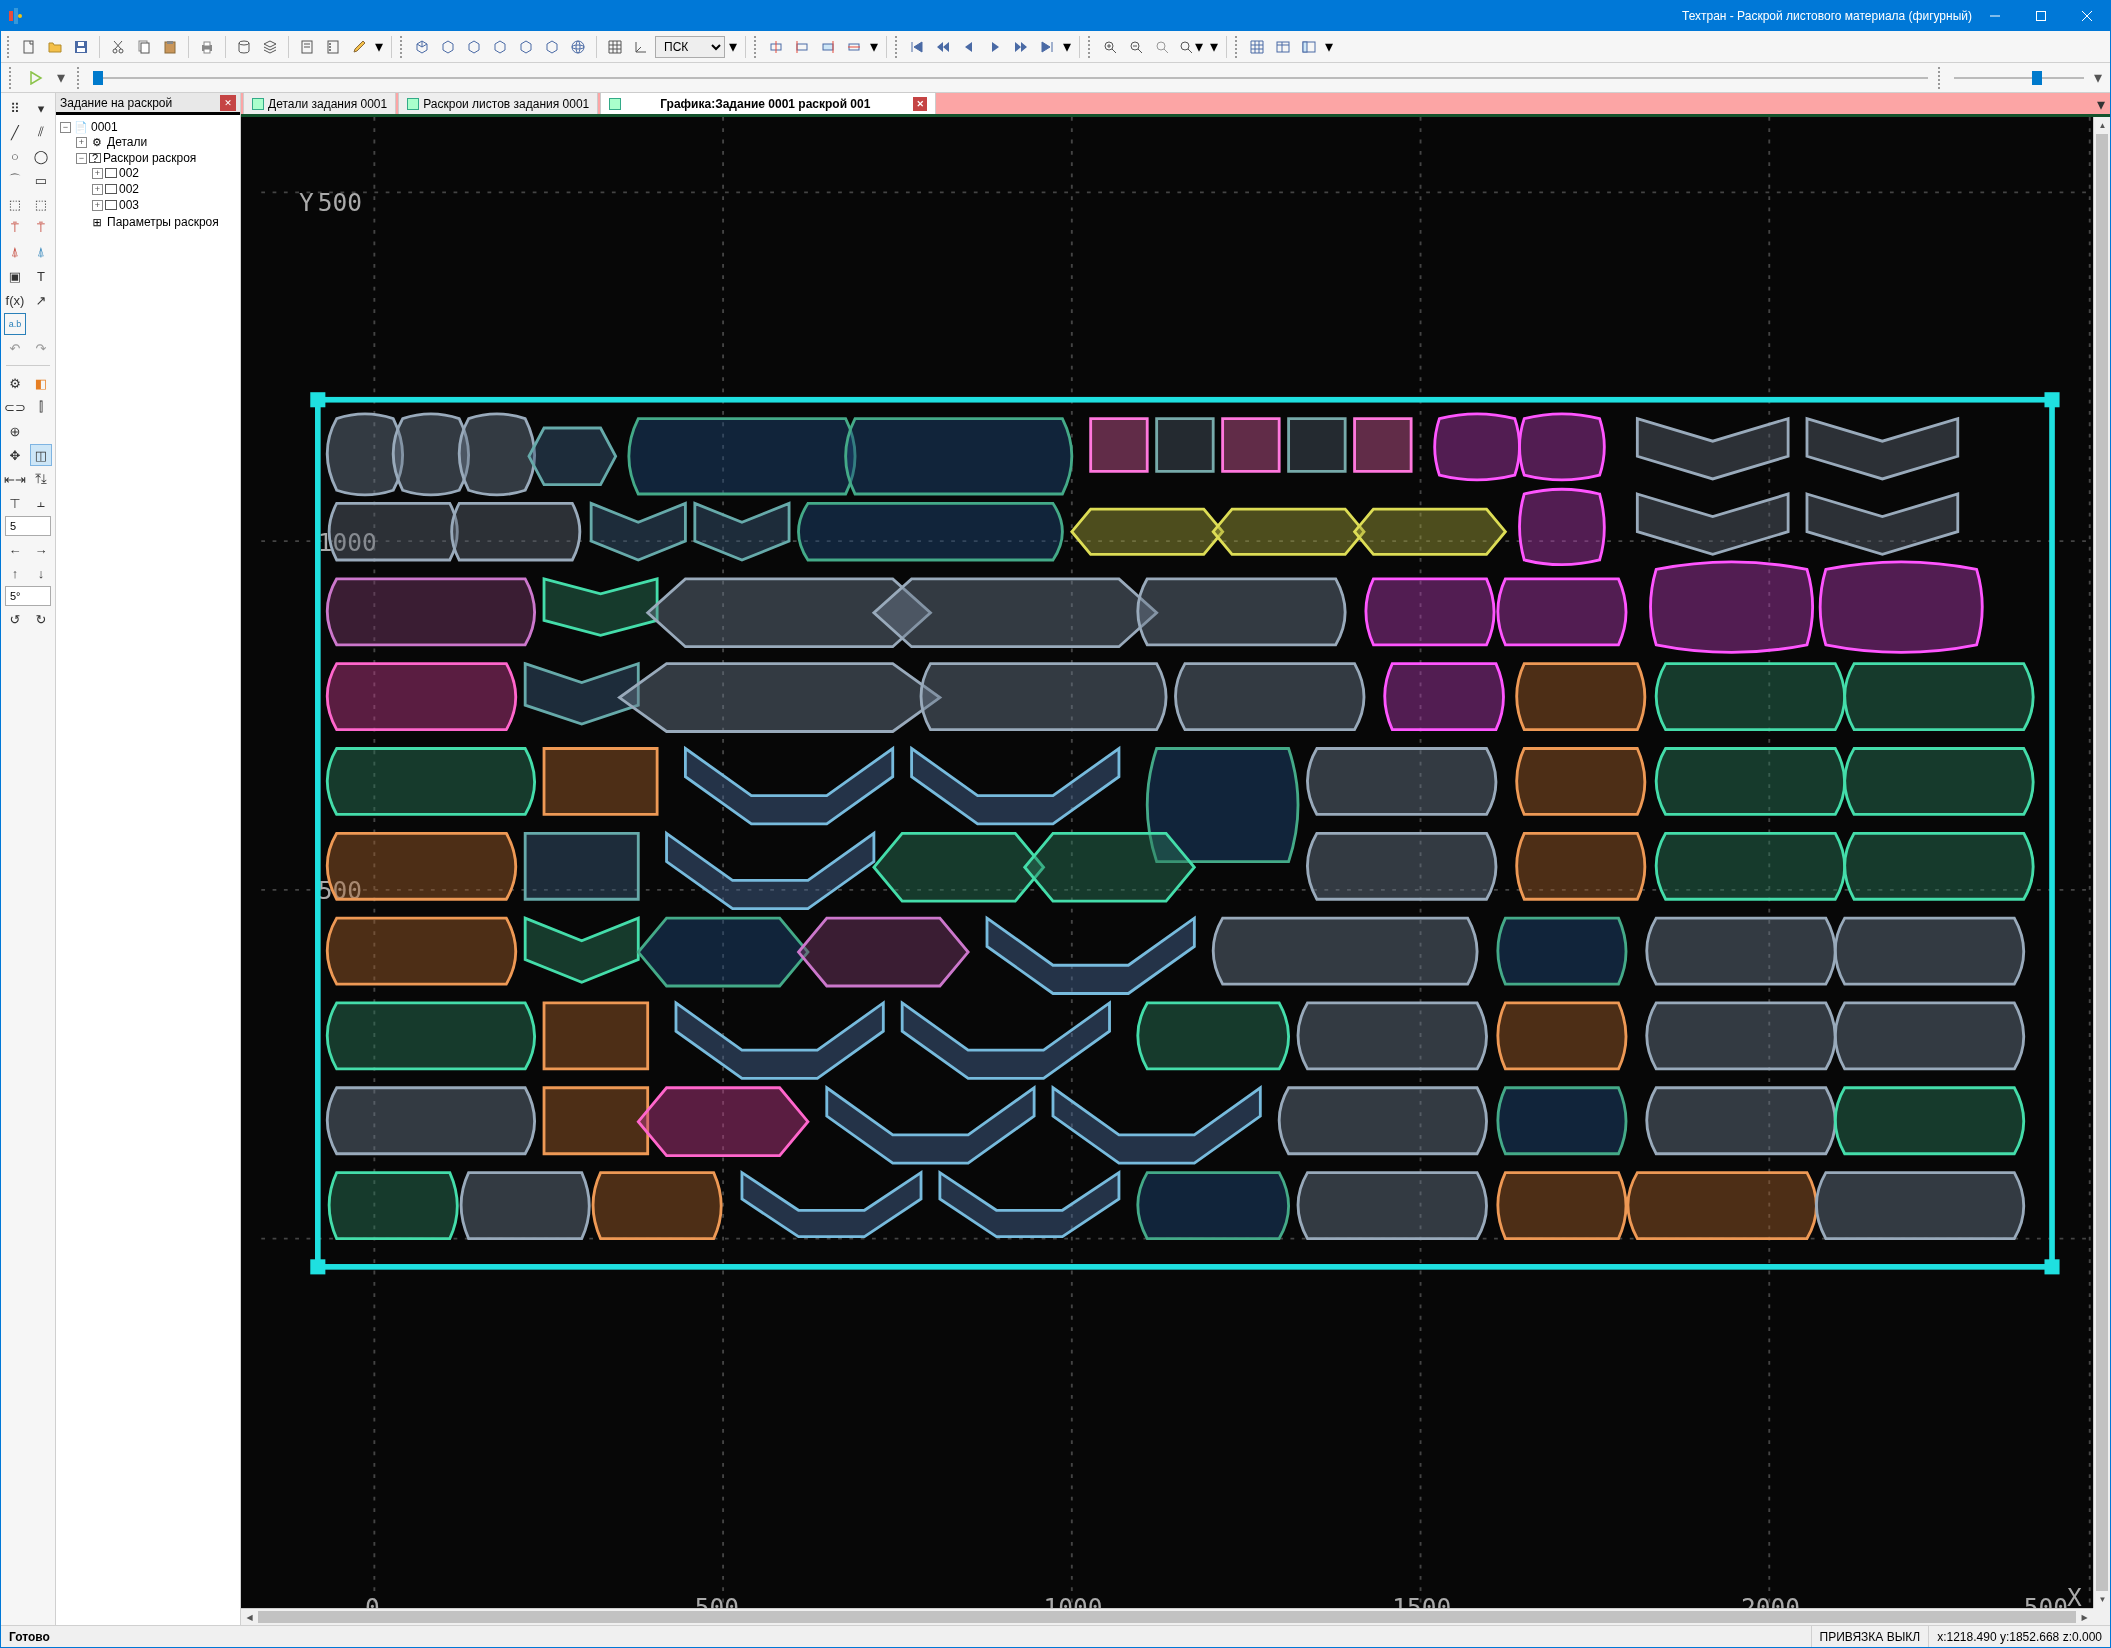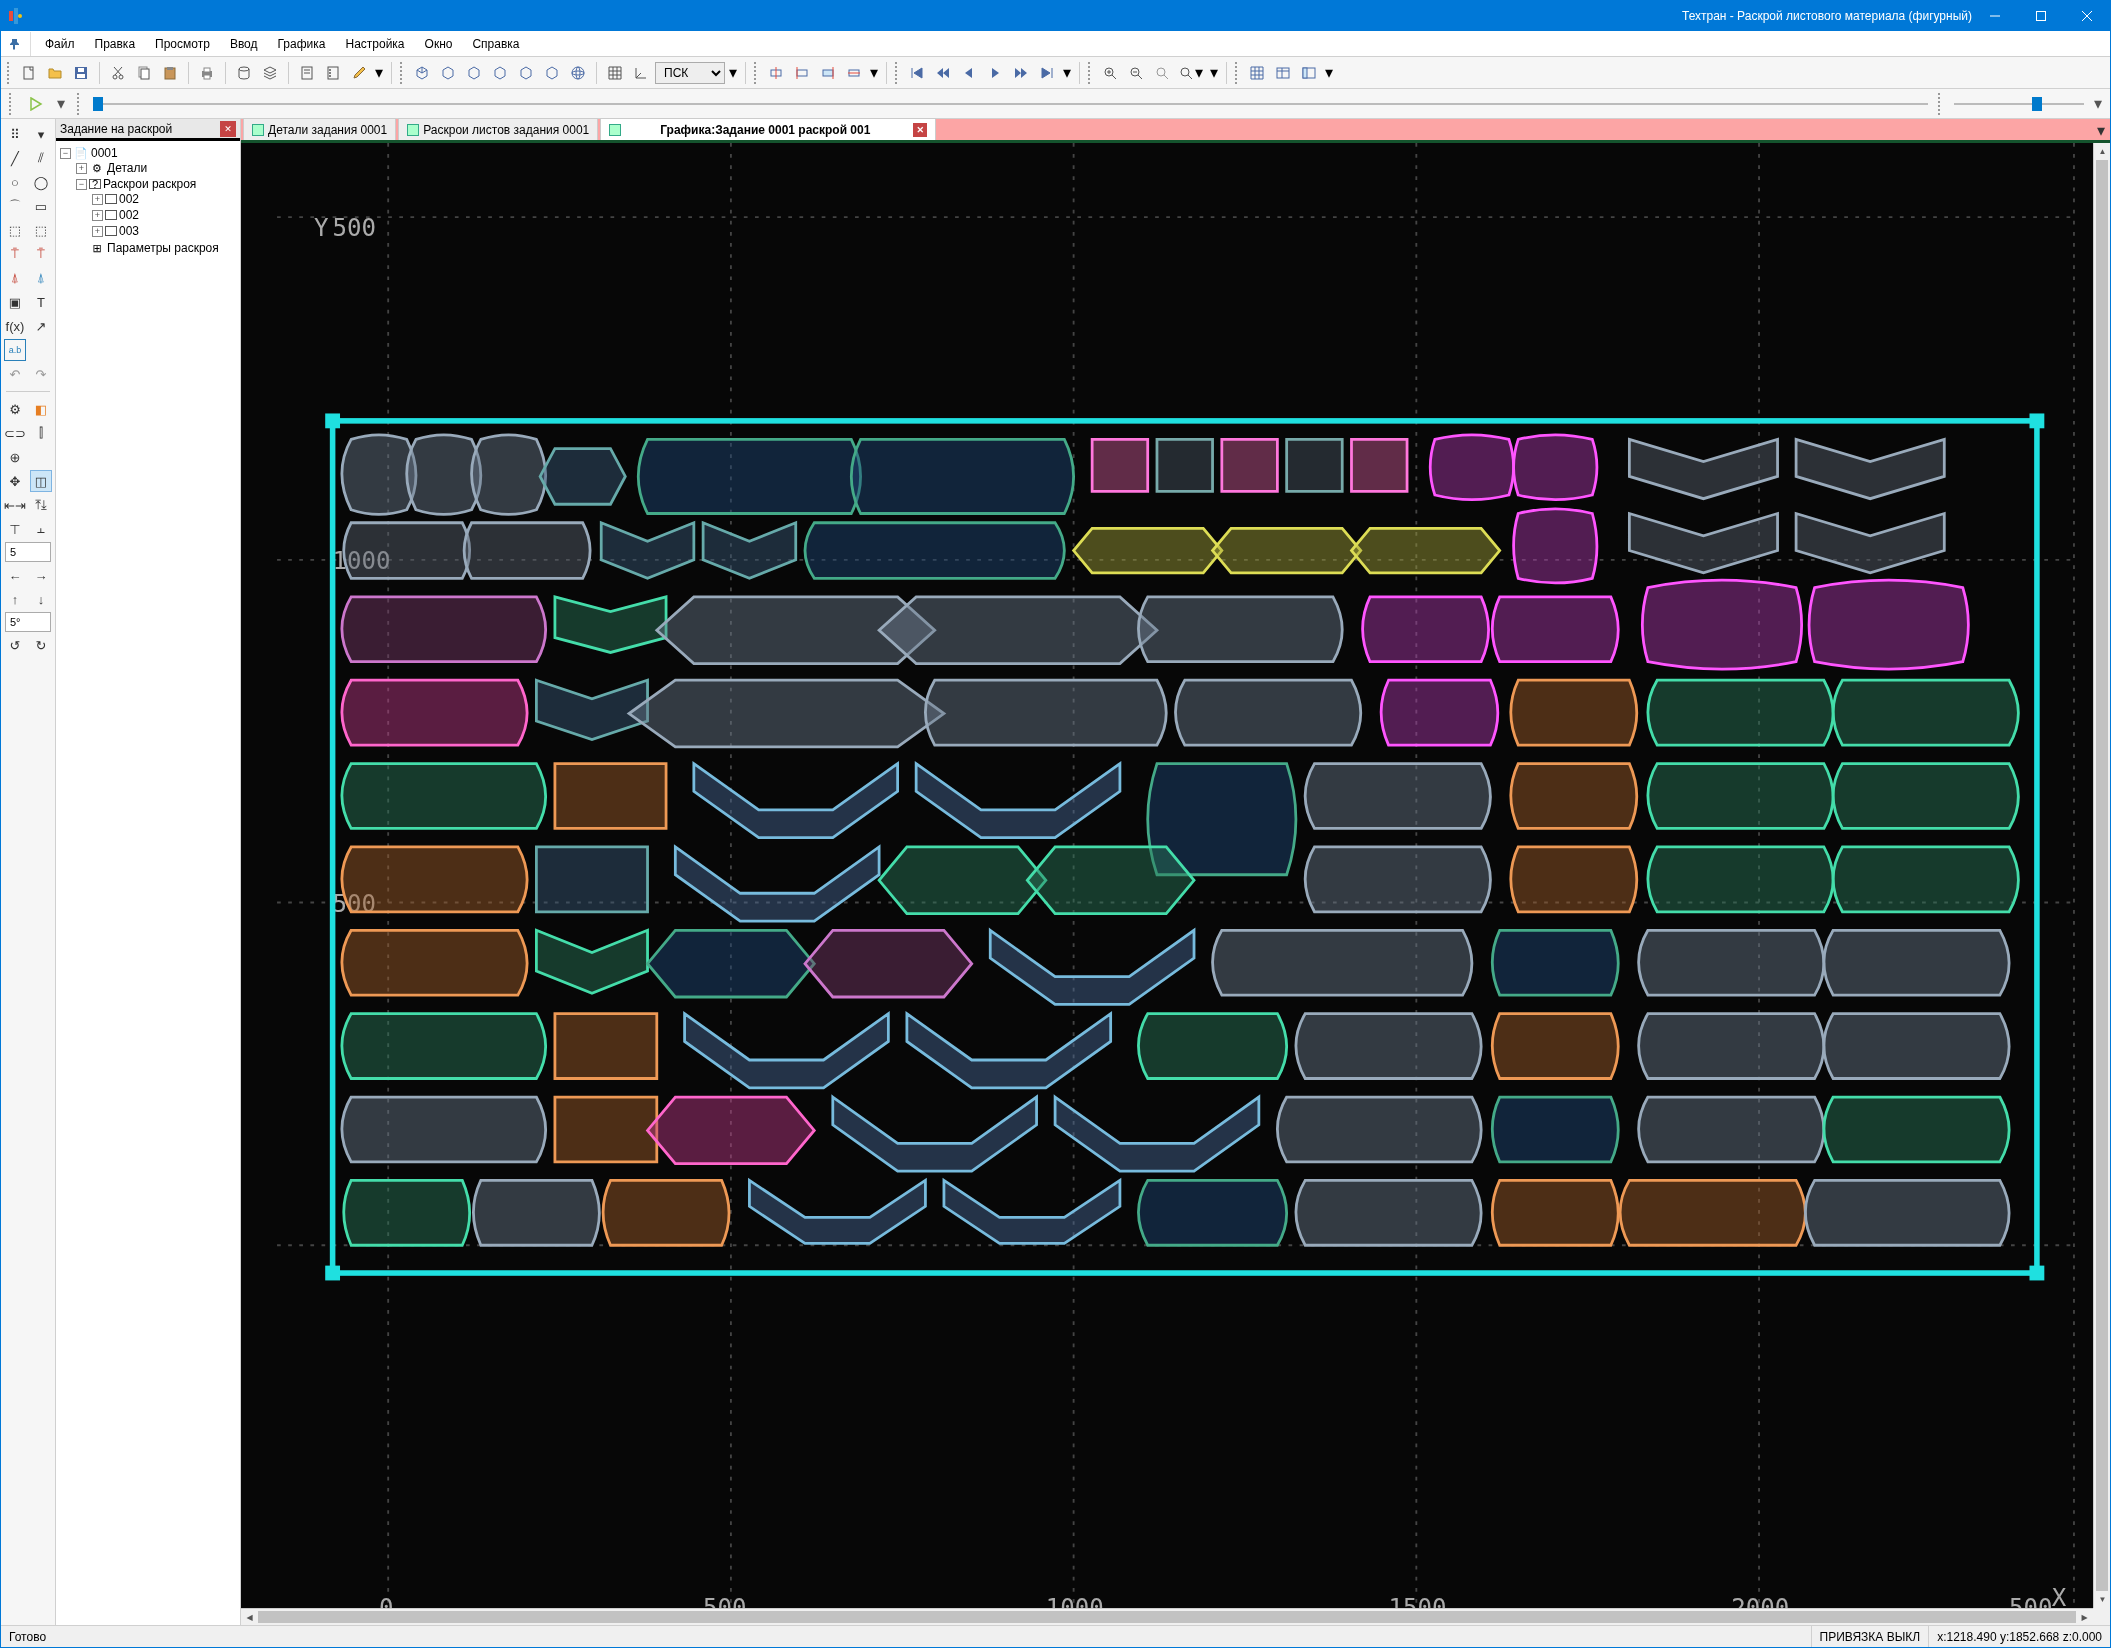--- a/index.html
+++ b/index.html
@@ -67,21 +67,21 @@
 .scroll-corner { position: absolute; right: 0; bottom: 0; width: 17px; height: 17px; background: #f0f0f0; }
 .scroll-v .arrow, .scroll-h .arrow { width: 17px; height: 17px; display: flex; align-items: center; justify-content: center; color: #555; font-size: 8px; background: #f0f0f0; cursor: pointer; }
 .scroll-v .track { position: absolute; top: 17px; bottom: 17px; left: 0; right: 0; }
 .scroll-h .track { position: absolute; left: 17px; right: 17px; top: 0; bottom: 0; }
 .scroll-thumb { background: #c2c2c2; position: absolute; }
 .scroll-v .scroll-thumb { left: 2px; right: 2px; top: 0; height: 100%; }
 .scroll-h .scroll-thumb { top: 2px; bottom: 2px; left: 0; width: 100%; }
 
 .statusbar { height: 22px; background: #f0f0f0; border-top: 1px solid #d0d0d0; display: flex; align-items: center; font-size: 12px; }
 .statusbar .cell { padding: 0 8px; border-right: 1px solid #d0d0d0; height: 100%; display: flex; align-items: center; }
-.statusbar .cell:first-child { flex: 1; }
+.statusbar .cell:first-child { flex: 1; font-weight: bold; }
 svg .gridline { stroke: #444; stroke-width: 1; stroke-dasharray: 2 4; }
 svg .gridtxt { fill: #aaa; font-size: 13px; font-family: monospace; }
 svg .sheetborder { fill: none; stroke: #1fe0e0; stroke-width: 3; }
 svg .shp { stroke-width: 1.5; fill-opacity: 0.45; }
 </style>
 </head>
 <body>
 
 <div class="window">
 
@@ -105,35 +105,20 @@
         </svg>
       </div>
     <div class="winbtn close">
         <svg width="10" height="10">
           <line x1="0" y1="0" x2="10" y2="10" stroke="#fff" stroke-width="1"></line>
           <line x1="10" y1="0" x2="0" y2="10" stroke="#fff" stroke-width="1"></line>
         </svg>
       </div>
   </div>
 
-  <div class="menubar">
-    <div class="pin">
-      <svg width="16" height="16">
-          <path d="M3 3h5v3l2 2v1H6v4l-1 1-1-1v-4H1V8l2-2z" fill="#3b6ea5"></path>
-        </svg>
-    </div>
-    <div class="menu-item">Файл</div>
-    <div class="menu-item">Правка</div>
-    <div class="menu-item">Просмотр</div>
-    <div class="menu-item">Ввод</div>
-    <div class="menu-item">Графика</div>
-    <div class="menu-item">Настройка</div>
-    <div class="menu-item">Окно</div>
-    <div class="menu-item">Справка</div>
-  </div>
 
   <div class="toolbar-row">
     <div class="tb-grip"></div>
     <div class="tb-btn">
         <svg width="16" height="16">
           <rect x="3" y="2" width="9" height="12" fill="none" stroke="#555"></rect>
           <path d="M9 2v3h3" fill="none" stroke="#555"></path>
         </svg>
       </div>
     <div class="tb-btn">

